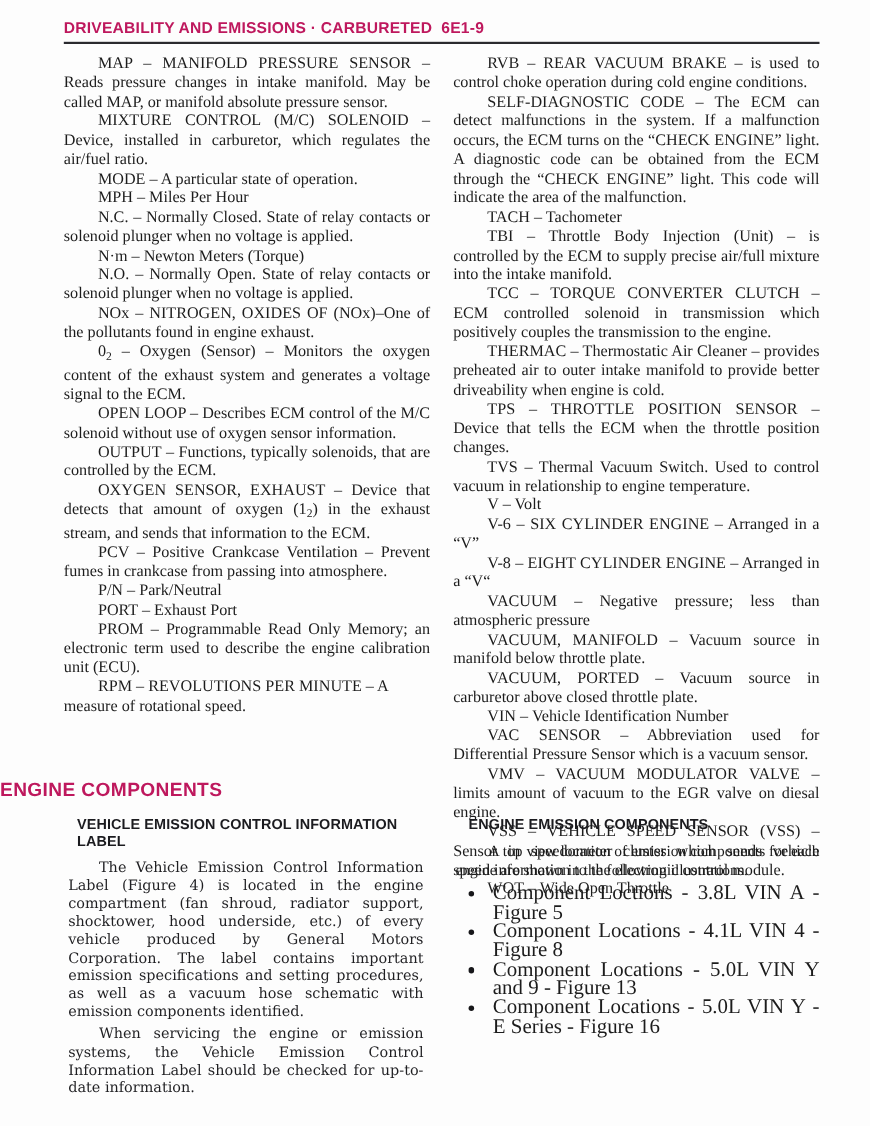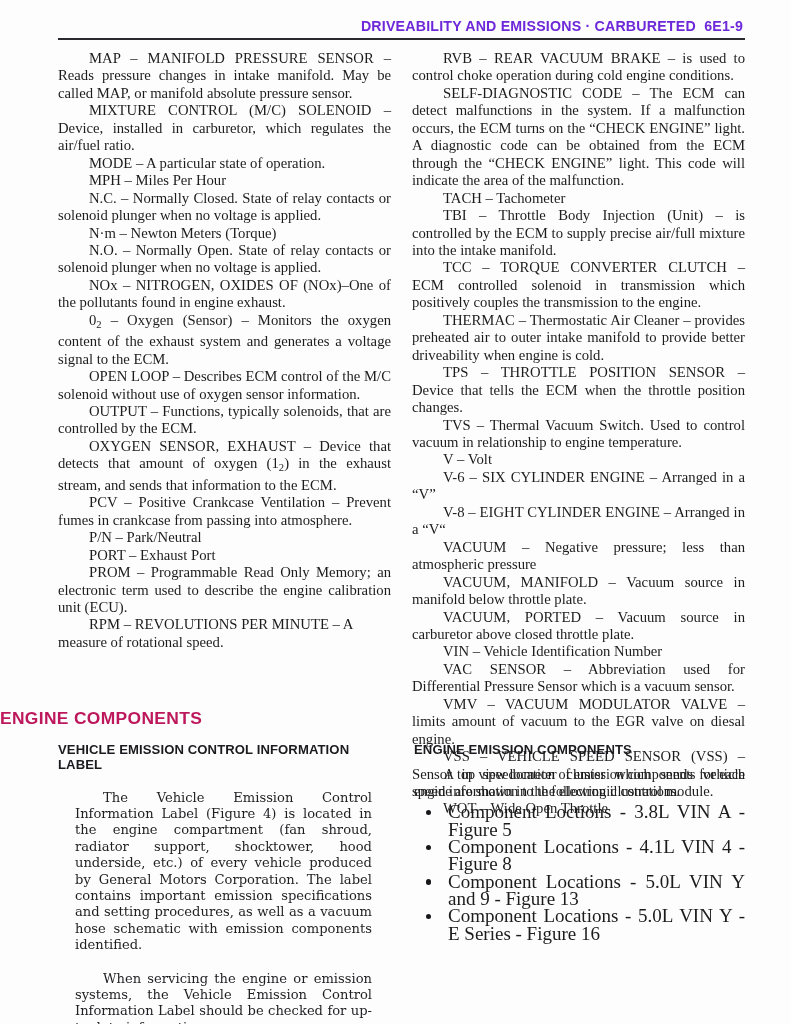--- a/index.html
+++ b/index.html
@@ -24,22 +24,21 @@
     position: absolute;
     left: 58px;
     top: 18px;
     width: 687px;
   }
   .header-title {
     font-family: "Liberation Sans", "DejaVu Sans", sans-serif;
     font-weight: bold;
     font-size: 14.2px;
     letter-spacing: 0.2px;
-    text-align: right;
-    color: #6d28d9;
+    color: #be185d;
     white-space: pre;
     padding-right: 2px;
   }
   .header-rule {
     margin-top: 4px;
     height: 2px;
     background: #2a2a2e;
     width: 100%;
   }
 
@@ -105,30 +104,30 @@
   .lower-left  { left: 0; }
   .lower-right { left: 356px; }
 
   .sub-head {
     font-family: "Liberation Sans", "DejaVu Sans", sans-serif;
     font-weight: bold;
     font-size: 13.1px;
     line-height: 15.3px;
     letter-spacing: 0.1px;
     color: #1b1b1f;
-    margin: 0 0 9px 0;
+    margin: 0 0 9px 12px;
   }
   .body-para {
     font-family: "DejaVu Serif", "Liberation Serif", serif;
     font-size: 13.1px;
     line-height: 16.4px;
     text-align: justify;
     text-justify: inter-word;
     text-indent: 28px;
-    margin: 17px;
+    margin: 4px;
     color: #1f1f22;
   }
   .body-para + .body-para { margin-top: 0; }
 
   .intro-para {
     font-size: 14.1px;
     line-height: 17.1px;
     text-align: justify;
     text-indent: 30px;
     margin: 0 0 3px 0;

